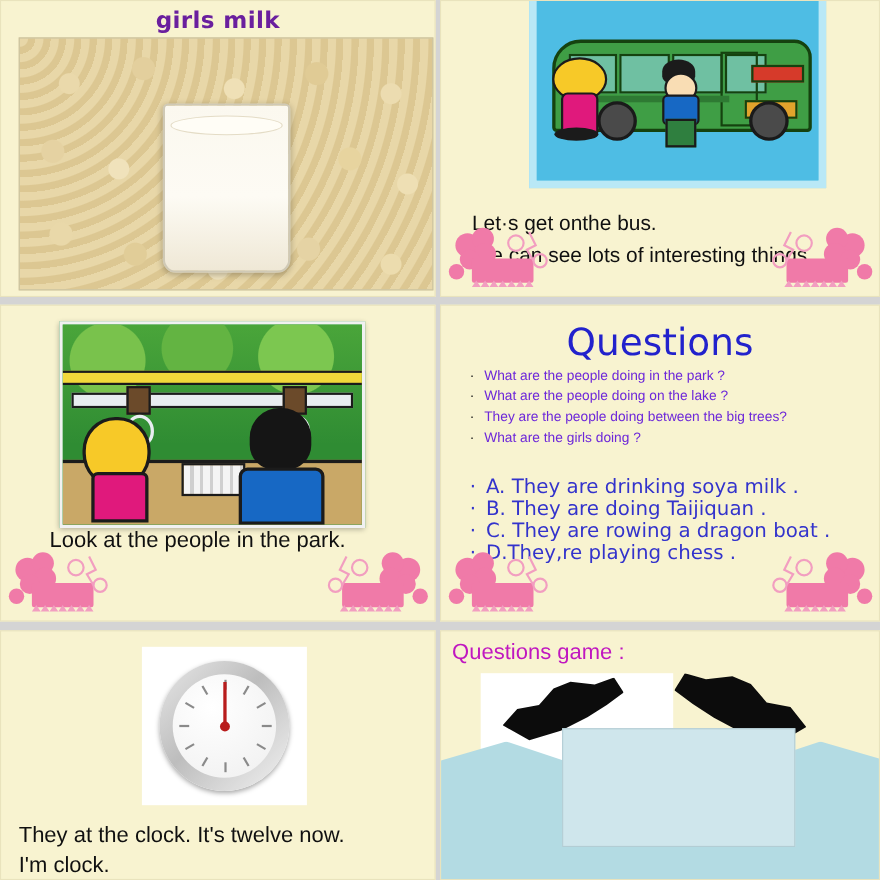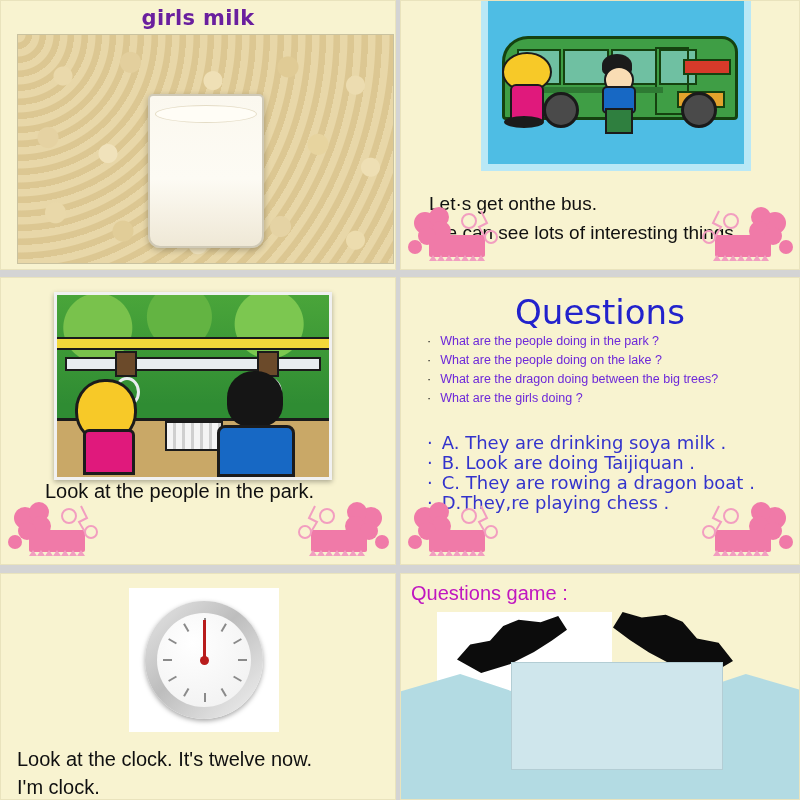--- a/index.html
+++ b/index.html
@@ -326,26 +326,26 @@
         </g>
     </svg>
   </div>
   <div class="gap"></div>
 
   <div class="slide">
     <div class="q-title">Questions</div>
     <ul class="q-list">
       <li>What are the people doing in the park ?</li>
       <li>What are the people doing on the lake ?</li>
-      <li>What are the dragon doing between the big trees?</li>
+      <li>They are the people doing between the big trees?</li>
       <li>What are the girls doing ?</li>
     </ul>
     <ul class="a-list">
       <li>A.  They are drinking  soya milk .</li>
-      <li>B.  Look are doing Taijiquan .</li>
+      <li>B.  They are doing Taijiquan .</li>
       <li>C. They are rowing a dragon boat .</li>
       <li>D.They,re playing  chess .</li>
     </ul>
     <svg width="120" height="66" viewBox="0 0 120 66" style="position:absolute;left:2px;bottom:0;">
       <g fill="#f07aa8">
         <circle cx="22" cy="20" r="11"></circle>
           <circle cx="36" cy="14" r="10"></circle>
           <circle cx="38" cy="28" r="10"></circle>
         <circle cx="24" cy="33" r="9"></circle>
           <circle cx="12" cy="44" r="7"></circle>
@@ -396,21 +396,21 @@
           <div class="tick" style="transform:rotate(210deg)"></div>
           <div class="tick" style="transform:rotate(240deg)"></div>
           <div class="tick" style="transform:rotate(270deg)"></div>
           <div class="tick" style="transform:rotate(300deg)"></div>
           <div class="tick" style="transform:rotate(330deg)"></div>
           <div class="hand"></div>
           <div class="hub"></div>
         </div>
       </div>
     </div>
-    <div class="cap" style="left:16px;top:174px;font-size:20px;">Look at the clock. It's twelve now.</div>
+    <div class="cap" style="left:16px;top:174px;font-size:20px;">They at the clock. It's twelve now.</div>
     <div class="cap" style="left:16px;top:202px;font-size:20px;">I'm clock.</div>
   </div>
   <div class="gap"></div>
 
   <div class="slide">
     <div class="gg-title">Questions  game :</div>
     <div class="gg-white"></div>
     <div class="gg-wheel"></div>
     <div class="sil a"></div>
     <div class="sil b"></div>

